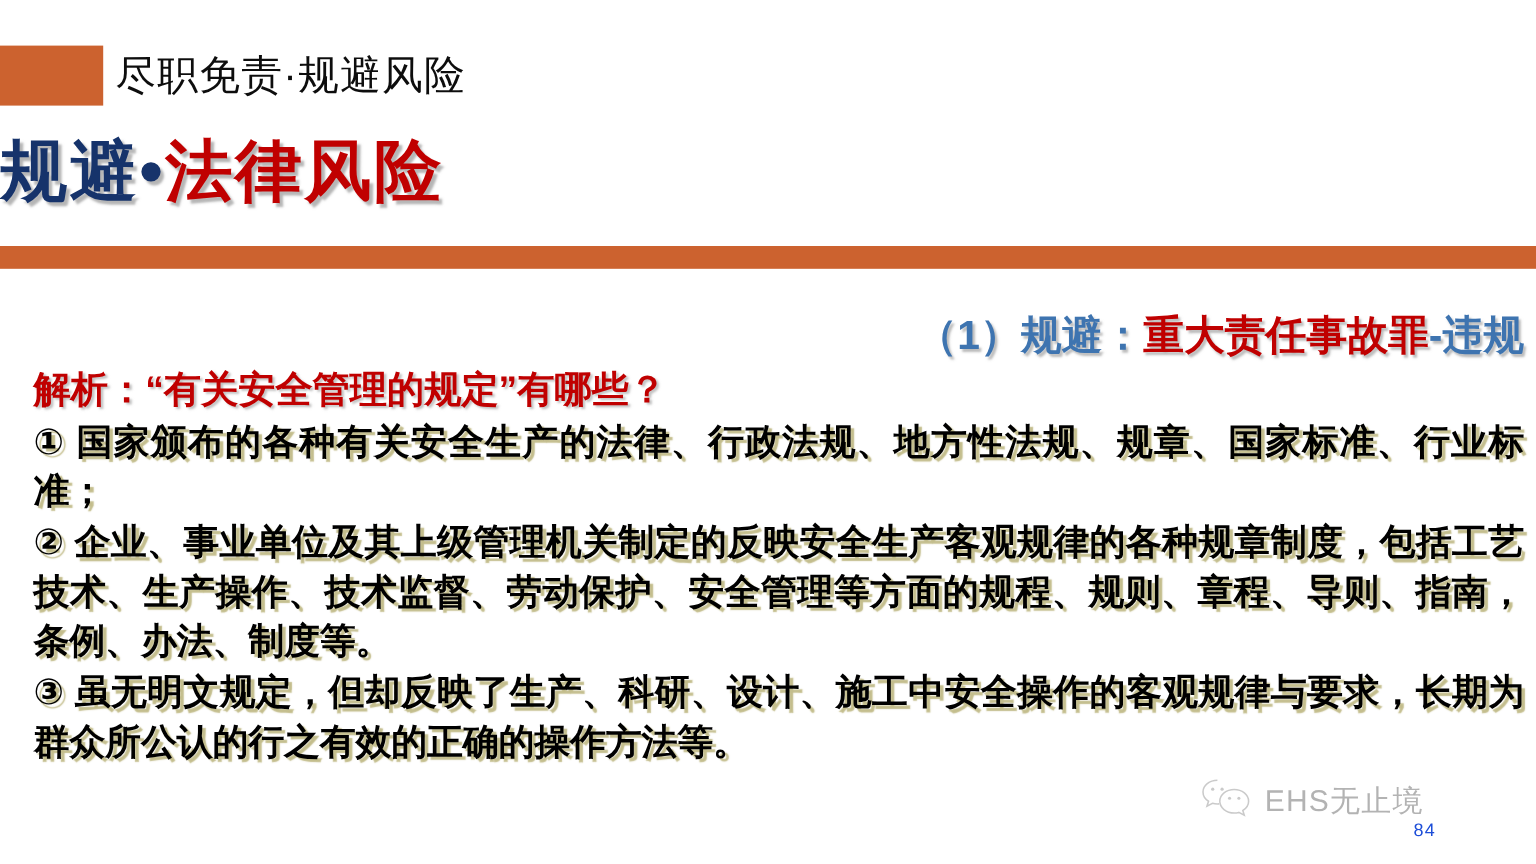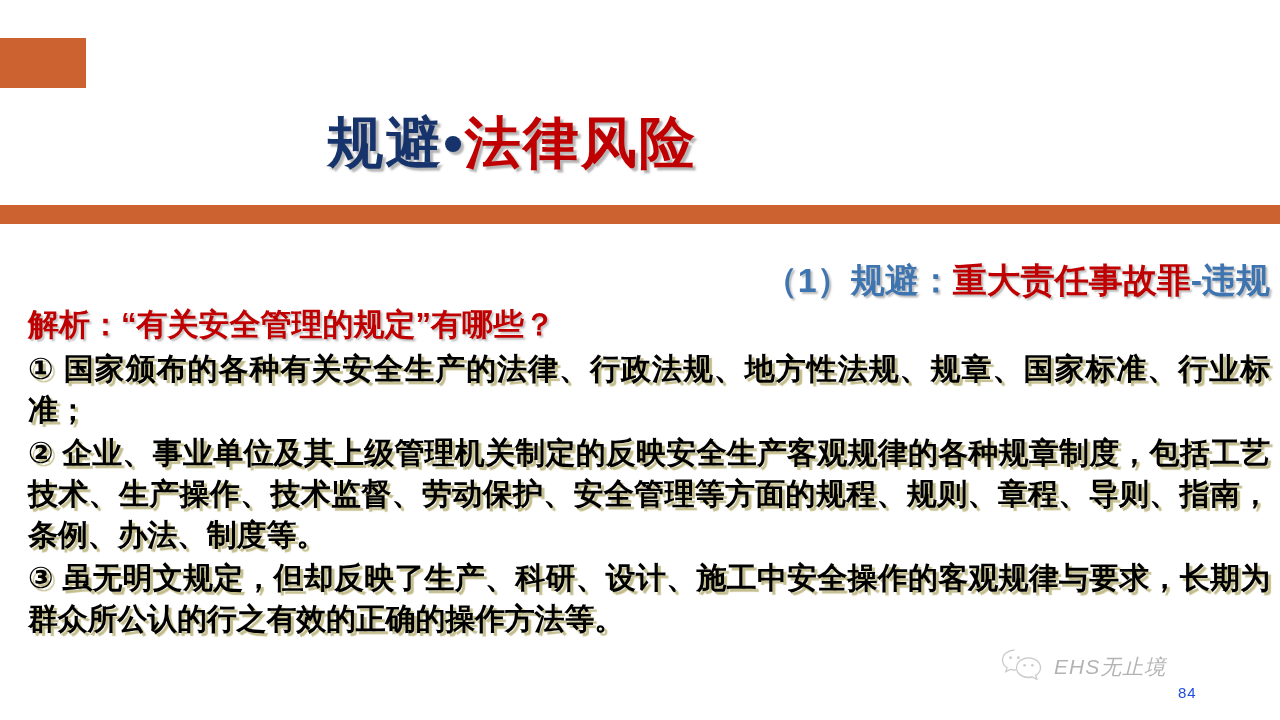--- a/index.html
+++ b/index.html
@@ -44,21 +44,20 @@
     letter-spacing: 1px;
     white-space: nowrap;
   }
 
   
   .main-title {
     position: absolute;
     left: 0;
     top: 106px;
     width: 1024px;
-    text-align: center;
     font-size: 56px;
     font-weight: bold;
     line-height: 74px;
     letter-spacing: 2px;
     white-space: nowrap;
   }
   .main-title .navy {
     color: #16336B;
     text-shadow: 3px 3px 2px rgba(120,120,120,0.55);
   }
@@ -129,42 +128,42 @@
   .watermark {
     position: absolute;
     left: 1000px;
     top: 648px;
     display: flex;
     align-items: center;
     gap: 8px;
     opacity: 0.75;
   }
   .watermark .wm-text {
-    font-size: 21px;
+    font-size: 25px;
     color: #9a9a9a;
     letter-spacing: 1px;
     font-weight: 400;
     white-space: nowrap;
-    font-style: italic;
   }
   .page-number {
     position: absolute;
     left: 1178px;
     top: 684px;
     font-size: 15px;
     color: #1d4ed8;
     letter-spacing: 1px;
   }
 </style>
 </head>
 <body>
 
 <div id="slide">
 
   <div class="header-block"></div>
+  <div class="header-title">尽职免责·规避风险</div>
 
   <div class="main-title">
     <span class="navy">规避</span><span class="navy">•</span><span class="red">法律风险</span>
   </div>
 
   <div class="divider"></div>
 
   <div class="content">
 
     <div class="line-heading">

